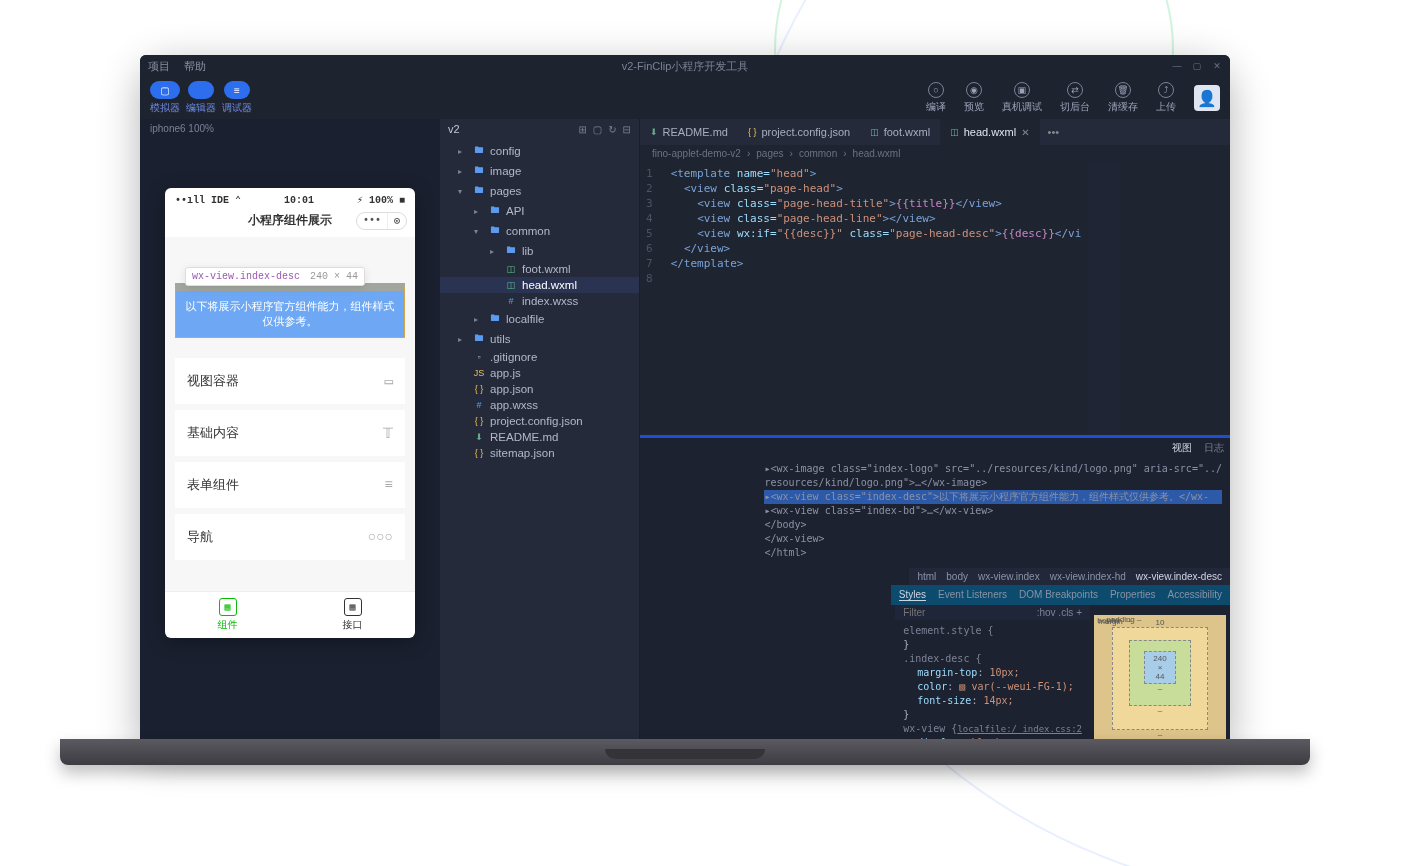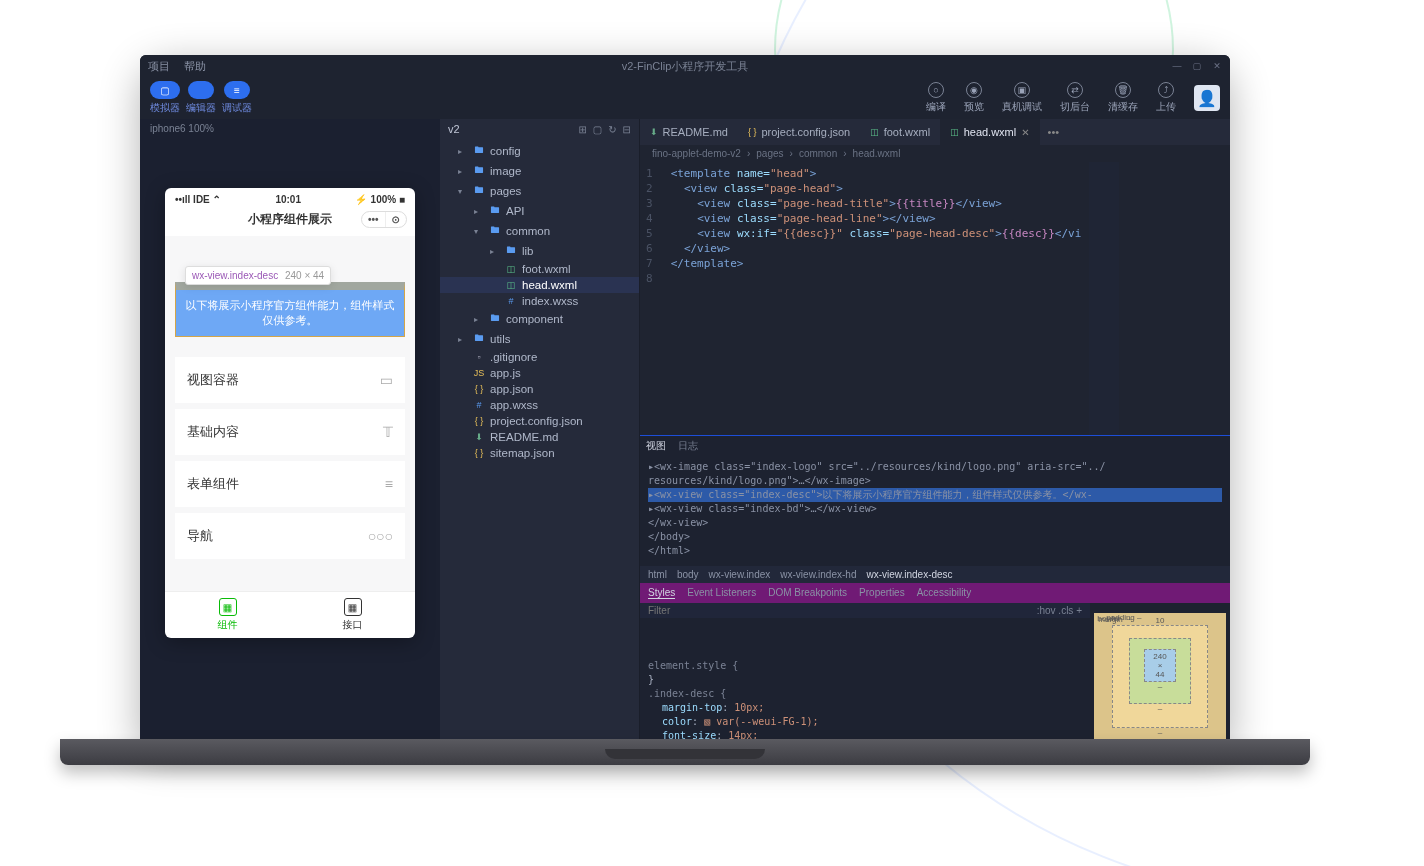--- a/index.html
+++ b/index.html
@@ -38,21 +38,21 @@
 .toolbar-icon .ico { width: 16px; height: 16px; border: 1px solid #7a8294; border-radius: 50%; display: flex; align-items: center; justify-content: center; font-size: 9px; }
 .toolbar-icon .lbl { font-size: 10px; }
 .avatar { width: 26px; height: 26px; background: #dfe6f2; border-radius: 4px; display: flex; align-items: center; justify-content: center; font-size: 16px; }
 
 
 .main { display: flex; height: calc(100% - 64px); }
 
 
 .sim { width: 300px; background: #1b2030; display: flex; flex-direction: column; }
 .sim-header { padding: 4px 10px; font-size: 10px; color: #7a8294; }
-.phone { margin: 50px auto 0; width: 250px; height: 450px; background: #fff; border-radius: 6px; display: flex; flex-direction: column; overflow: hidden; box-shadow: 0 4px 20px rgba(0,0,0,0.3); color: #333; }
+.phone { margin: 50px auto 0; width: 250px; height: 450px; background: #fff; border-radius: 6px; display: flex; flex-direction: column; overflow: hidden; box-shadow: 0 4px 20px rgba(0,0,0,0.3); color: #333; font-family: Liberation Mono, monospace; }
 .phone-status { display: flex; align-items: center; justify-content: space-between; padding: 6px 10px 2px; font-size: 10px; font-weight: 600; }
 .phone-title-row { position: relative; display: flex; align-items: center; justify-content: center; padding: 4px 10px 8px; font-size: 12px; font-weight: 600; }
 .phone-title-btns { position: absolute; right: 8px; display: flex; gap: 0; border: 1px solid #ddd; border-radius: 12px; overflow: hidden; }
 .phone-title-btns span { padding: 2px 6px; font-size: 10px; color: #555; border-left: 1px solid #eee; }
 .phone-title-btns span:first-child { border-left: none; }
 .phone-body { flex: 1; background: #f7f7f8; padding: 8px 10px; display: flex; flex-direction: column; gap: 8px; position: relative; }
 .inspect-tooltip { position: absolute; top: 30px; left: 20px; background: #fff; border: 1px solid #ddd; border-radius: 3px; padding: 3px 6px; font-size: 10px; box-shadow: 0 2px 8px rgba(0,0,0,0.1); z-index: 2; }
 .inspect-tooltip .sel { color: #9b59b6; }
 .inspect-tooltip .dim { color: #999; margin-left: 4px; }
 .highlight-box { background: #6ea8f5; color: #fff; padding: 8px; font-size: 11px; text-align: center; border: 1px solid rgba(255,165,0,0.7); border-top: 8px solid rgba(255,165,0,0.35); margin-top: 38px; }
@@ -98,32 +98,32 @@
 .gutter div { height: 15px; line-height: 15px; }
 .code-lines { padding: 4px 8px; color: #c0c6d6; overflow: hidden; white-space: pre; }
 .code-lines div { height: 15px; line-height: 15px; }
 .tok-tag { color: #7aa2d6; }
 .tok-attr { color: #9cdcfe; }
 .tok-str { color: #ce9178; }
 .tok-var { color: #c586c0; }
 .minimap { width: 30px; background: #20263a; opacity: 0.5; }
 
 
-.devtools { height: 310px; background: #1d2230; border-top: 1px solid #1d4ed8; display: flex; flex-direction: column; font-size: 10px; overflow: hidden; }
+.devtools { height: 310px; background: #1d2230; border-top: 3px solid #1d4ed8; display: flex; flex-direction: column; font-size: 10px; overflow: hidden; align-items: flex-end; }
 .dt-tabs-top { display: flex; padding: 3px 6px; gap: 12px; background: #1d2230; color: #7a8294; }
 .dt-tabs-top span { cursor: pointer; }
 .dt-tabs-top span.active { color: #d0d4e0; }
 .dt-elements { padding: 4px 8px; font-family: Consolas, Monaco, monospace; font-size: 10px; line-height: 14px; color: #8a92a5; overflow: hidden; height: 110px; }
 .dt-elements .sel-line { background: #2d5aa8; }
 .dt-crumbs { padding: 3px 8px; background: #22283a; display: flex; gap: 10px; color: #8a92a5; }
 .dt-crumbs span.active { color: #d0d4e0; }
-.dt-sub-tabs { display: flex; gap: 12px; padding: 4px 8px; background: #701a75; color: #8a92a5; }
+.dt-sub-tabs { display: flex; gap: 12px; padding: 4px 8px; background: #0c4a6e; color: #8a92a5; }
 .dt-sub-tabs span.active { color: #d0d4e0; border-bottom: 1px solid #d0d4e0; }
 .dt-styles-row { display: flex; flex: 1; overflow: hidden; }
-.dt-styles { flex: 1; display: flex; flex-direction: column; gap: 37px; }
+.dt-styles { flex: 1; display: flex; flex-direction: column; }
 .dt-filter-row { display: flex; align-items: center; padding: 2px 8px; background: #20263a; color: #7a8294; justify-content: space-between; }
 .dt-filter-row input { background: transparent; border: none; color: #8a92a5; font-size: 10px; outline: none; width: 80px; }
 .dt-rules { padding: 4px 8px; font-family: Consolas, Monaco, monospace; line-height: 14px; overflow: hidden; }
 .dt-rule-header { display: flex; justify-content: space-between; color: #7a8294; }
 .dt-prop { padding-left: 14px; }
 .dt-prop .pname { color: #9cdcfe; }
 .dt-prop .pval { color: #ce9178; }
 .dt-link { color: #7a8294; text-decoration: underline; font-size: 9px; }
 .box-model { width: 140px; padding: 10px; display: flex; align-items: flex-start; justify-content: center; }
 .bm-margin { background: #dcc48a; padding: 12px 18px 16px; font-size: 8px; color: #555; position: relative; }
@@ -310,21 +310,21 @@
                 <span>head.wxml</span>
               </div>
               <div class="tree-item indent-3">
                 <span class="tree-caret"></span>
                 <span class="tree-ico file-ico wxss" style="font-size:9px;">#</span>
                 <span>index.wxss</span>
               </div>
               <div class="tree-item indent-2">
                 <span class="tree-caret">▸</span>
                 <span class="tree-ico folder-ico" style="font-size:9px;">🖿</span>
-                <span>component</span>
+                <span>localfile</span>
               </div>
               <div class="tree-item indent-1">
                 <span class="tree-caret">▸</span>
                 <span class="tree-ico folder-ico" style="font-size:9px;">🖿</span>
                 <span>utils</span>
               </div>
               <div class="tree-item indent-1">
                 <span class="tree-caret"></span>
                 <span class="tree-ico file-ico " style="font-size:9px;">▫</span>
                 <span>.gitignore</span>
@@ -410,22 +410,22 @@
           <div class="devtools">
             <div class="dt-tabs-top">
               <span class="active">视图</span>
               <span>日志</span>
             </div>
             <div class="dt-elements" id="dt-elements">
                 <div>▸&lt;wx-image class="index-logo" src="../resources/kind/logo.png" aria-src="../</div>
                 <div>  resources/kind/logo.png"&gt;…&lt;/wx-image&gt;</div>
                 <div class="sel-line">▸&lt;wx-view class="index-desc"&gt;以下将展示小程序官方组件能力，组件样式仅供参考。&lt;/wx-</div>
                 <div>▸&lt;wx-view class="index-bd"&gt;…&lt;/wx-view&gt;</div>
+                <div>&lt;/body&gt;</div>
                 <div> &lt;/wx-view&gt;</div>
-                <div>&lt;/body&gt;</div>
                 <div>&lt;/html&gt;</div>
               </div>
             <div class="dt-crumbs" id="dt-crumbs">
                 <span>html</span>
                 <span>body</span>
                 <span>wx-view.index</span>
                 <span>wx-view.index-hd</span>
                 <span class="active">wx-view.index-desc</span>
               </div>
             <div class="dt-sub-tabs" id="dt-sub-tabs">

